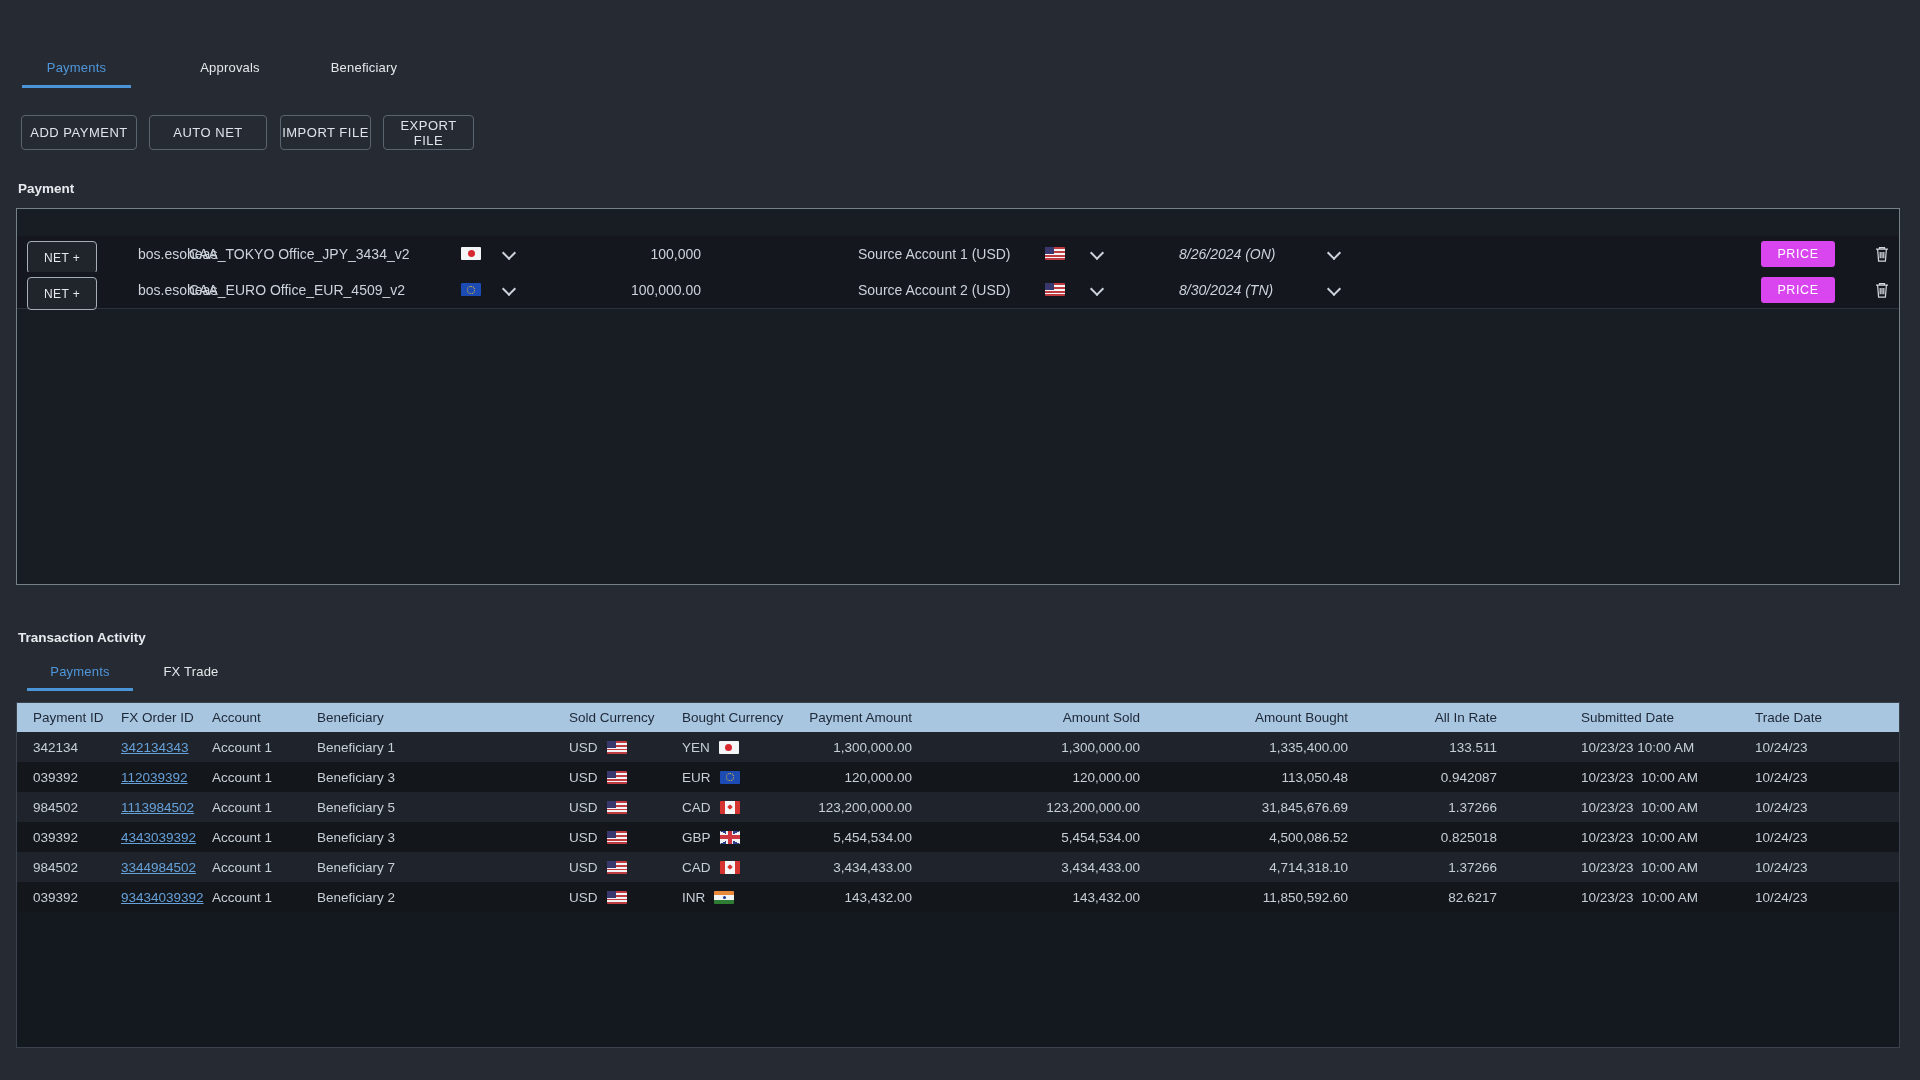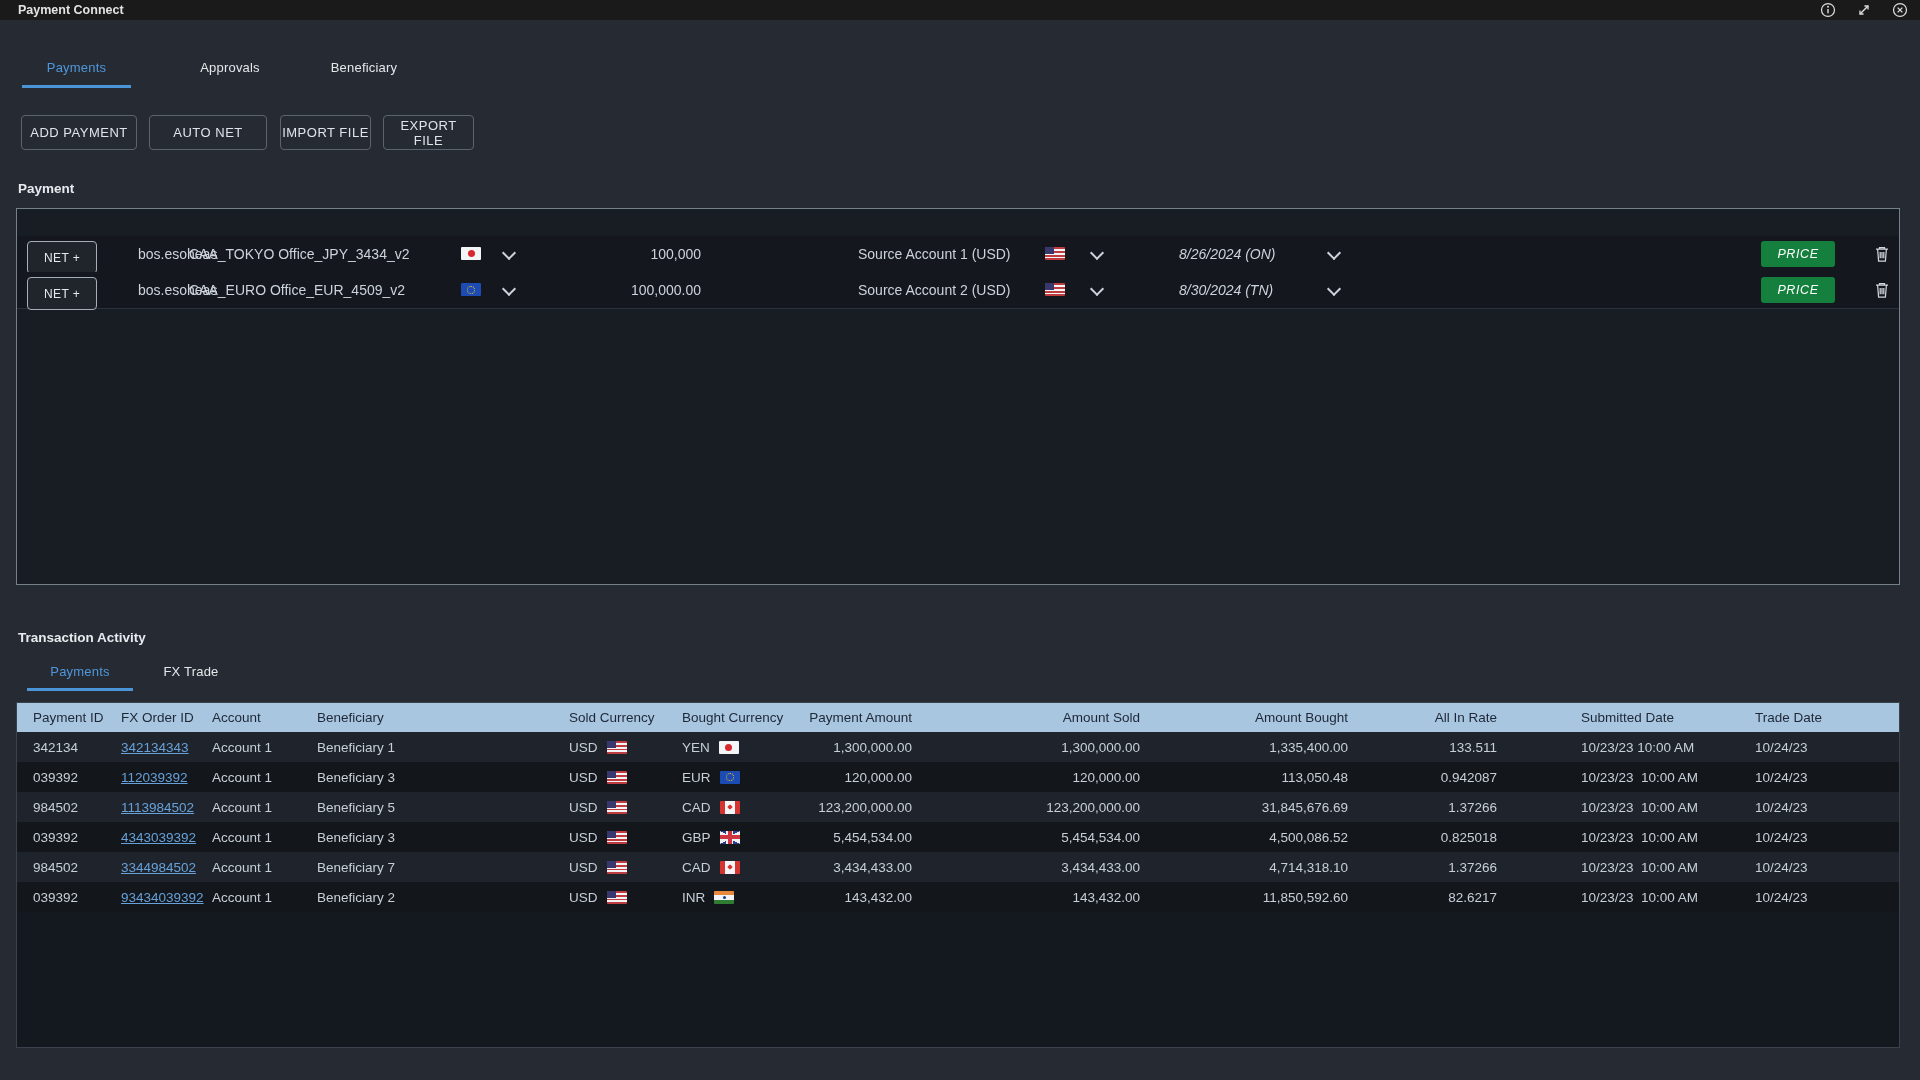--- a/index.html
+++ b/index.html
@@ -39,22 +39,22 @@
   .ph-net{left:8px;}  .ph-inst{left:99px;}  .ph-payto{left:172px;}
   .ph-amount{left:460px;width:224px;justify-content:flex-end;}
   .ph-payfrom{left:886px;} .ph-settle{left:1160px;} .ph-notes{left:1390px;}
   .pc-inst{left:121px;} .pc-payto{left:172px;}
   .pc-amount{left:460px;width:224px;justify-content:flex-end;}
   .pc-payfrom{left:841px;} .pc-settle{left:1162px;font-style:italic;}
   .pc-payto-flag{left:444px;} .pc-payfrom-flag{left:1028px;}
   .pc-payto-chev{left:484px;} .pc-payfrom-chev{left:1072px;} .pc-settle-chev{left:1309px;}
   .net-btn{position:absolute;left:10px;top:5px;width:70px;height:33px;background:#20252c;border:1px solid #a6aeb8;
     border-radius:4px;color:#e6e9ed;font-size:12px;letter-spacing:.4px;font-family:"Liberation Sans",sans-serif;cursor:pointer;padding:0;}
-  .price-btn{position:absolute;left:1744px;top:5px;width:74px;height:26px;background:#15803d;border:none;border-radius:3px;
-    color:#ffffff;font-size:12.5px;letter-spacing:.6px;font-family:"Liberation Sans",sans-serif;cursor:pointer;padding:0;font-style:italic;}
+  .price-btn{position:absolute;left:1744px;top:5px;width:74px;height:26px;background:#d946ef;border:none;border-radius:3px;
+    color:#ffffff;font-size:12.5px;letter-spacing:.6px;font-family:"Liberation Sans",sans-serif;cursor:pointer;padding:0;}
   .trash{position:absolute;left:1856px;top:50%;transform:translateY(-50%);width:18px;height:18px;cursor:pointer;}
 
   
   .tx-tabs{position:absolute;left:0;top:655px;height:33px;}
   .tx-tabs .tab{height:33px;}
   .x1{left:27px;width:106px;} .x2{left:146px;width:90px;}
   .tx-panel{position:absolute;left:16px;top:702px;width:1884px;height:346px;border:1px solid #39424d;
     background:#14181f;box-sizing:border-box;}
   .tx-head{position:absolute;left:0;top:0;width:100%;height:29px;background:#a9c6e0;}
   .tx-head .tcell{color:#1d2736;}
@@ -93,39 +93,20 @@
     linear-gradient(27deg,transparent 43%,#eef0f3 44% 56%,transparent 57%),
     linear-gradient(153deg,transparent 43%,#eef0f3 44% 56%,transparent 57%),#2b3f8e;}
   .flag[data-flag="in"]{background:linear-gradient(180deg,#e8883a 0 4.3px,#f2f3f5 4.3px 8.7px,#2e7d32 8.7px);}
   .flag[data-flag="in"]::after{content:"";position:absolute;left:8.5px;top:5px;width:3px;height:3px;border-radius:50%;background:#1a3a8f;}
 </style>
 </head>
 <body>
 
 <div class="app">
 
-  <div class="topbar">
-    <span class="topbar-title">Payment Connect</span>
-    <div class="topbar-icons">
-      <svg class="tb-icon" viewBox="0 0 18 18">
-        <circle cx="9" cy="9" r="7.3" fill="none" stroke="#dddddd" stroke-width="1.4"></circle>
-        <line x1="9" y1="8" x2="9" y2="12.6" stroke="#dddddd" stroke-width="1.6"></line>
-        <circle cx="9" cy="5.4" r="1.1" fill="#dddddd"></circle>
-      </svg>
-      <svg class="tb-icon" viewBox="0 0 18 18">
-        <path d="M4.5 13.5 L13.5 4.5" stroke="#dddddd" stroke-width="1.5" fill="none"></path>
-        <path d="M9.5 4.5 h4 v4" stroke="#dddddd" stroke-width="1.5" fill="none"></path>
-        <path d="M8.5 13.5 h-4 v-4" stroke="#dddddd" stroke-width="1.5" fill="none"></path>
-      </svg>
-      <svg class="tb-icon" viewBox="0 0 18 18">
-        <circle cx="9" cy="9" r="7.3" fill="none" stroke="#dddddd" stroke-width="1.4"></circle>
-        <path d="M6.3 6.3 L11.7 11.7 M11.7 6.3 L6.3 11.7" stroke="#dddddd" stroke-width="1.5"></path>
-      </svg>
-    </div>
-  </div>
 
   <div class="main-tabs">
     <div class="tab t1 active">
       <span>Payments</span>
       <span class="underline"></span>
     </div>
     <div class="tab t2">
       <span>Approvals</span>
     </div>
     <div class="tab t3">

